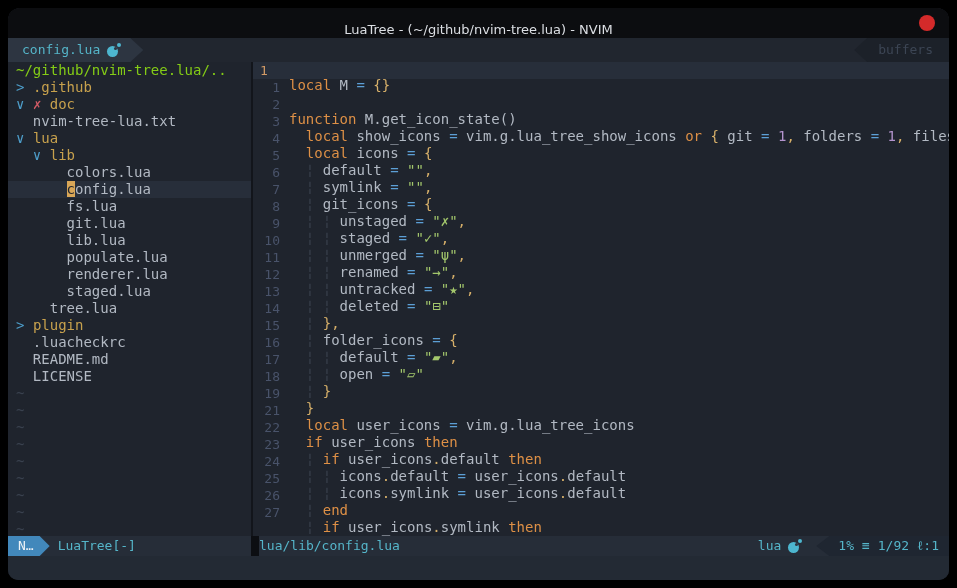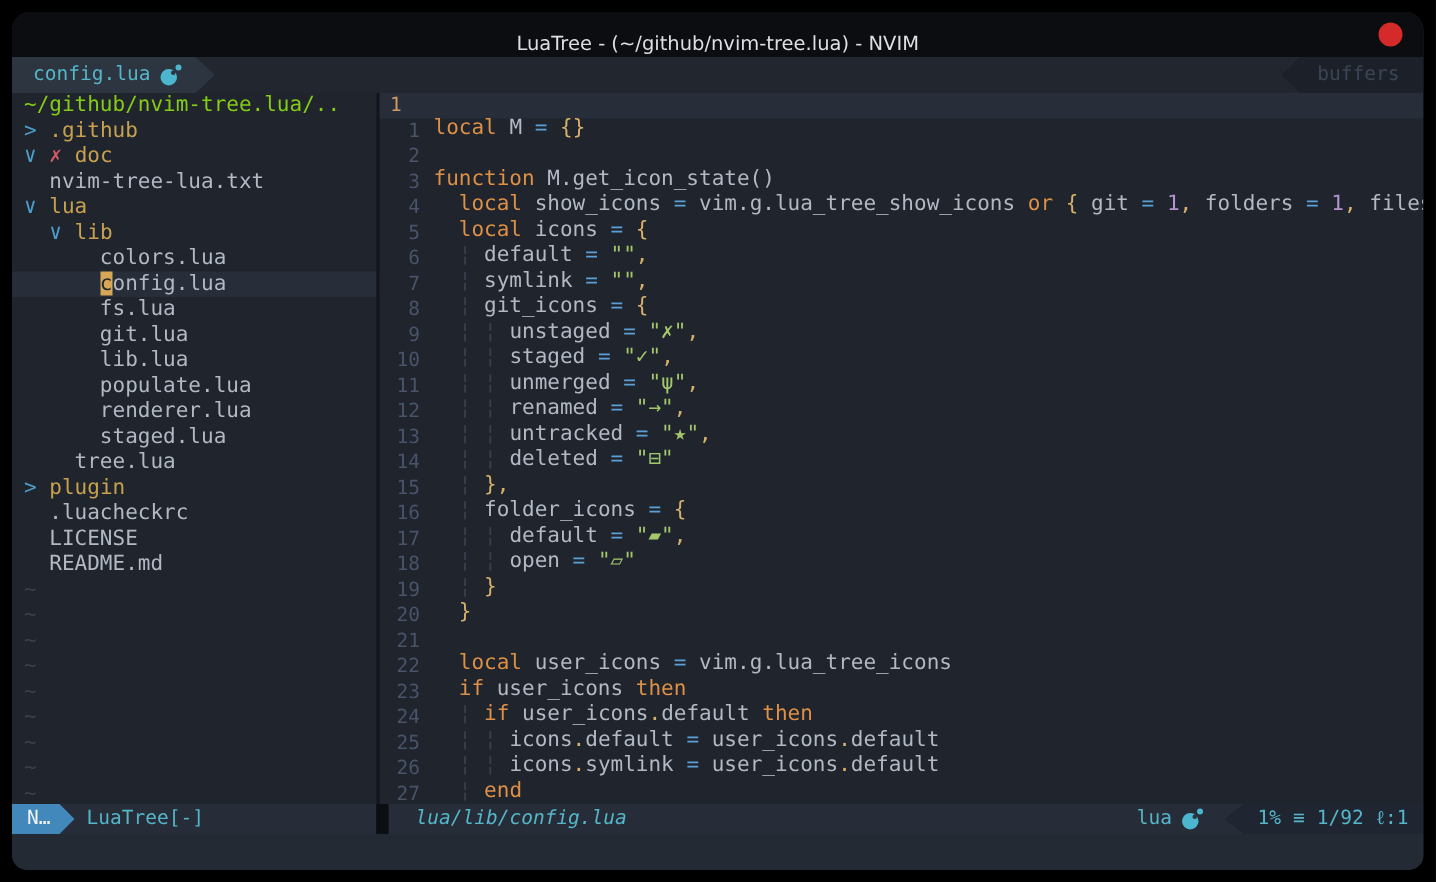--- a/index.html
+++ b/index.html
@@ -68,21 +68,21 @@
 
   
   .statusline { height:20px; display:flex; align-items:stretch; font-size:13px;
                 line-height:20px; background:#000; }
   .sl-left { width:243px; flex:none; background:#262d38; display:flex; align-items:stretch; }
   .mode-seg { background:#4288bb; color:#eef3f7; padding:0 16px 0 10px;
               clip-path:polygon(0 0, calc(100% - 10px) 0, 100% 50%, calc(100% - 10px) 100%, 0 100%); }
   .sl-tree-label { color:#55b5c9; padding-left:8px; }
   .sl-gap { width:8px; flex:none; background:#0c0e12; }
   .sl-right { flex:1; background:#262d38; display:flex; align-items:center; }
-  .sl-file { color:#55b5c9; padding-left:18px;font-style:italic; }
+  .sl-file { color:#55b5c9; padding-left:0; }
   .sl-spacer { flex:1; }
   .sl-ft { color:#55b5c9; display:flex; align-items:center; gap:7px; padding-right:14px; }
   .sl-pos { background:#1f2631; color:#55b5c9; padding:0 10px 0 22px; display:flex; gap:8px;
             clip-path:polygon(0 50%, 13px 0, 100% 0, 100% 100%, 13px 100%); }
   .sl-pos .ic { color:#55b5c9; }
 
   .cmdline { height:24px; background:#232a34; }
 </style>
 </head>
 <body>
@@ -120,22 +120,22 @@
         <div class="row curline"><span class="c-t">      </span><span class="c-cur">c</span><span class="c-fil">onfig.lua</span></div>
         <div class="row"><span class="c-t">      </span><span class="c-fil">fs.lua</span></div>
         <div class="row"><span class="c-t">      </span><span class="c-fil">git.lua</span></div>
         <div class="row"><span class="c-t">      </span><span class="c-fil">lib.lua</span></div>
         <div class="row"><span class="c-t">      </span><span class="c-fil">populate.lua</span></div>
         <div class="row"><span class="c-t">      </span><span class="c-fil">renderer.lua</span></div>
         <div class="row"><span class="c-t">      </span><span class="c-fil">staged.lua</span></div>
         <div class="row"><span class="c-t">    </span><span class="c-fil">tree.lua</span></div>
         <div class="row"><span class="c-ar">&gt;</span><span class="c-t"> </span><span class="c-dir">plugin</span></div>
         <div class="row"><span class="c-t">  </span><span class="c-fil">.luacheckrc</span></div>
+        <div class="row"><span class="c-t">  </span><span class="c-fil">README.md</span></div>
         <div class="row"><span class="c-t">  </span><span class="c-fil">LICENSE</span></div>
-        <div class="row"><span class="c-t">  </span><span class="c-fil">README.md</span></div>
         <div class="row"><span class="c-til">~</span></div>
         <div class="row"><span class="c-til">~</span></div>
         <div class="row"><span class="c-til">~</span></div>
         <div class="row"><span class="c-til">~</span></div>
         <div class="row"><span class="c-til">~</span></div>
         <div class="row"><span class="c-til">~</span></div>
         <div class="row"><span class="c-til">~</span></div>
         <div class="row"><span class="c-til">~</span></div>
         <div class="row"><span class="c-til">~</span></div>
       </div>
@@ -154,21 +154,20 @@
         <div class="row code-row"><span class="gut">10</span><span class="code-text"><span class="c-t">  </span><span class="c-g">¦ ¦</span><span class="c-t"> unmerged </span><span class="c-o">=</span><span class="c-s"> "ψ"</span><span class="c-p">,</span></span></div>
         <div class="row code-row"><span class="gut">11</span><span class="code-text"><span class="c-t">  </span><span class="c-g">¦ ¦</span><span class="c-t"> renamed </span><span class="c-o">=</span><span class="c-s"> "→"</span><span class="c-p">,</span></span></div>
         <div class="row code-row"><span class="gut">12</span><span class="code-text"><span class="c-t">  </span><span class="c-g">¦ ¦</span><span class="c-t"> untracked </span><span class="c-o">=</span><span class="c-s"> "★"</span><span class="c-p">,</span></span></div>
         <div class="row code-row"><span class="gut">13</span><span class="code-text"><span class="c-t">  </span><span class="c-g">¦ ¦</span><span class="c-t"> deleted </span><span class="c-o">=</span><span class="c-s"> "⊟"</span></span></div>
         <div class="row code-row"><span class="gut">14</span><span class="code-text"><span class="c-t">  </span><span class="c-g">¦</span><span class="c-t"> </span><span class="c-p">},</span></span></div>
         <div class="row code-row"><span class="gut">15</span><span class="code-text"><span class="c-t">  </span><span class="c-g">¦</span><span class="c-t"> folder_icons </span><span class="c-o">=</span><span class="c-p"> {</span></span></div>
         <div class="row code-row"><span class="gut">16</span><span class="code-text"><span class="c-t">  </span><span class="c-g">¦ ¦</span><span class="c-t"> default </span><span class="c-o">=</span><span class="c-s"> "▰"</span><span class="c-p">,</span></span></div>
         <div class="row code-row"><span class="gut">17</span><span class="code-text"><span class="c-t">  </span><span class="c-g">¦ ¦</span><span class="c-t"> open </span><span class="c-o">=</span><span class="c-s"> "▱"</span></span></div>
         <div class="row code-row"><span class="gut">18</span><span class="code-text"><span class="c-t">  </span><span class="c-g">¦</span><span class="c-t"> </span><span class="c-p">}</span></span></div>
         <div class="row code-row"><span class="gut">19</span><span class="code-text"><span class="c-t">  </span><span class="c-p">}</span></span></div>
-        <div class="row code-row"><span class="gut">20</span><span class="code-text"></span></div>
         <div class="row code-row"><span class="gut">21</span><span class="code-text"><span class="c-t">  </span><span class="c-k">local</span><span class="c-t"> user_icons </span><span class="c-o">=</span><span class="c-t"> vim.g.lua_tree_icons</span></span></div>
         <div class="row code-row"><span class="gut">22</span><span class="code-text"><span class="c-t">  </span><span class="c-k">if</span><span class="c-t"> user_icons </span><span class="c-k">then</span></span></div>
         <div class="row code-row"><span class="gut">23</span><span class="code-text"><span class="c-t">  </span><span class="c-g">¦</span><span class="c-t"> </span><span class="c-k">if</span><span class="c-t"> user_icons</span><span class="c-p">.</span><span class="c-t">default </span><span class="c-k">then</span></span></div>
         <div class="row code-row"><span class="gut">24</span><span class="code-text"><span class="c-t">  </span><span class="c-g">¦ ¦</span><span class="c-t"> icons</span><span class="c-p">.</span><span class="c-t">default </span><span class="c-o">=</span><span class="c-t"> user_icons</span><span class="c-p">.</span><span class="c-t">default</span></span></div>
         <div class="row code-row"><span class="gut">25</span><span class="code-text"><span class="c-t">  </span><span class="c-g">¦ ¦</span><span class="c-t"> icons</span><span class="c-p">.</span><span class="c-t">symlink </span><span class="c-o">=</span><span class="c-t"> user_icons</span><span class="c-p">.</span><span class="c-t">default</span></span></div>
         <div class="row code-row"><span class="gut">26</span><span class="code-text"><span class="c-t">  </span><span class="c-g">¦</span><span class="c-t"> </span><span class="c-k">end</span></span></div>
         <div class="row code-row"><span class="gut">27</span><span class="code-text"><span class="c-t">  </span><span class="c-g">¦</span><span class="c-t"> </span><span class="c-k">if</span><span class="c-t"> user_icons</span><span class="c-p">.</span><span class="c-t">symlink </span><span class="c-k">then</span></span></div>
       </div>
   </div>
 

